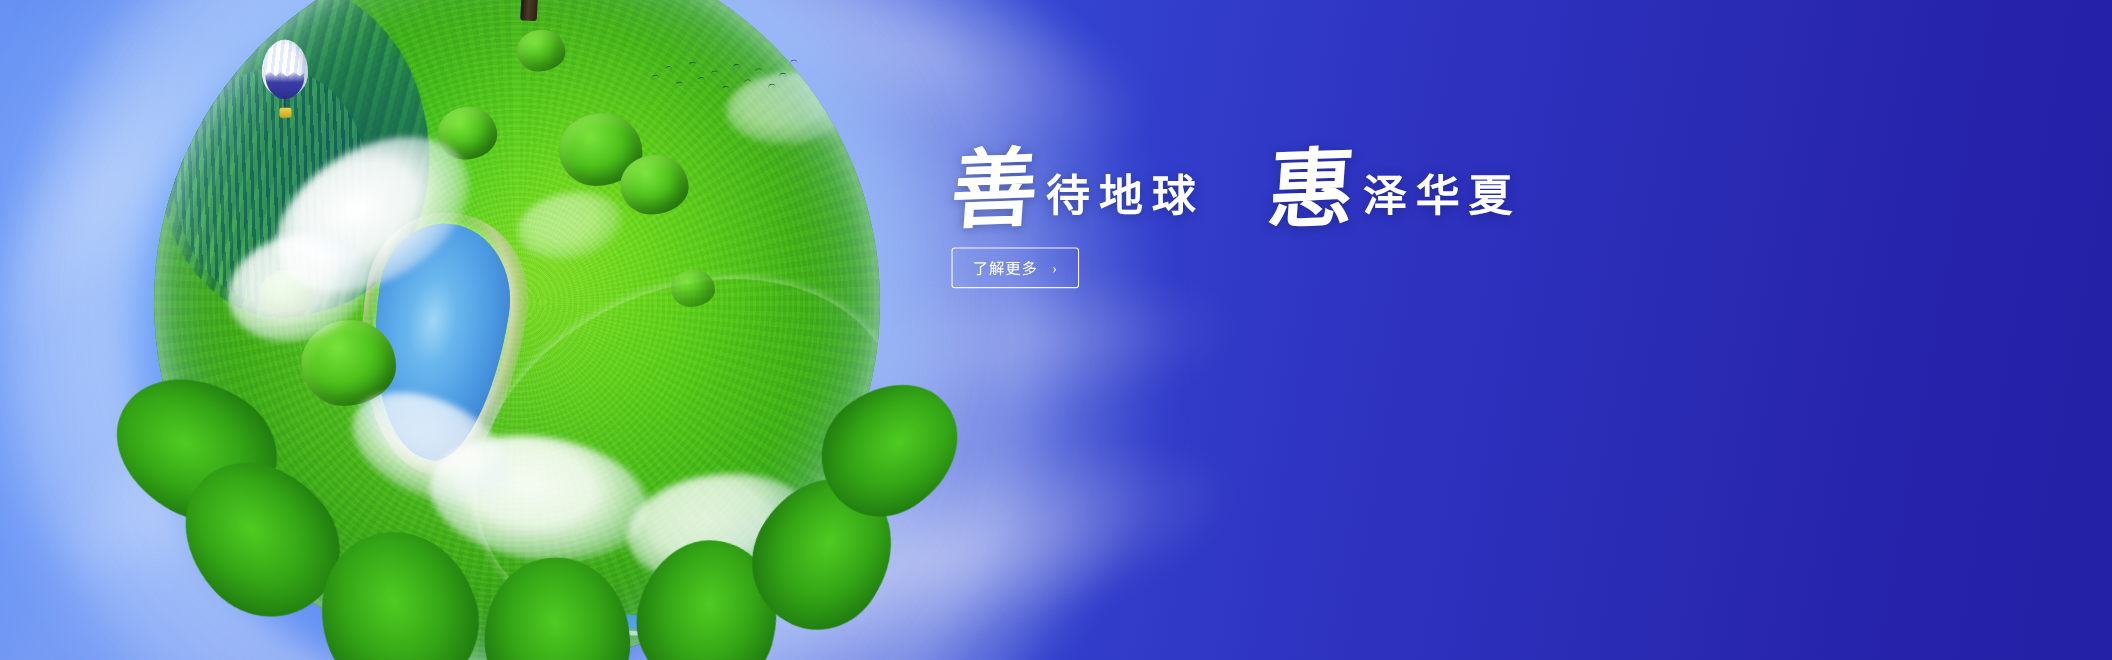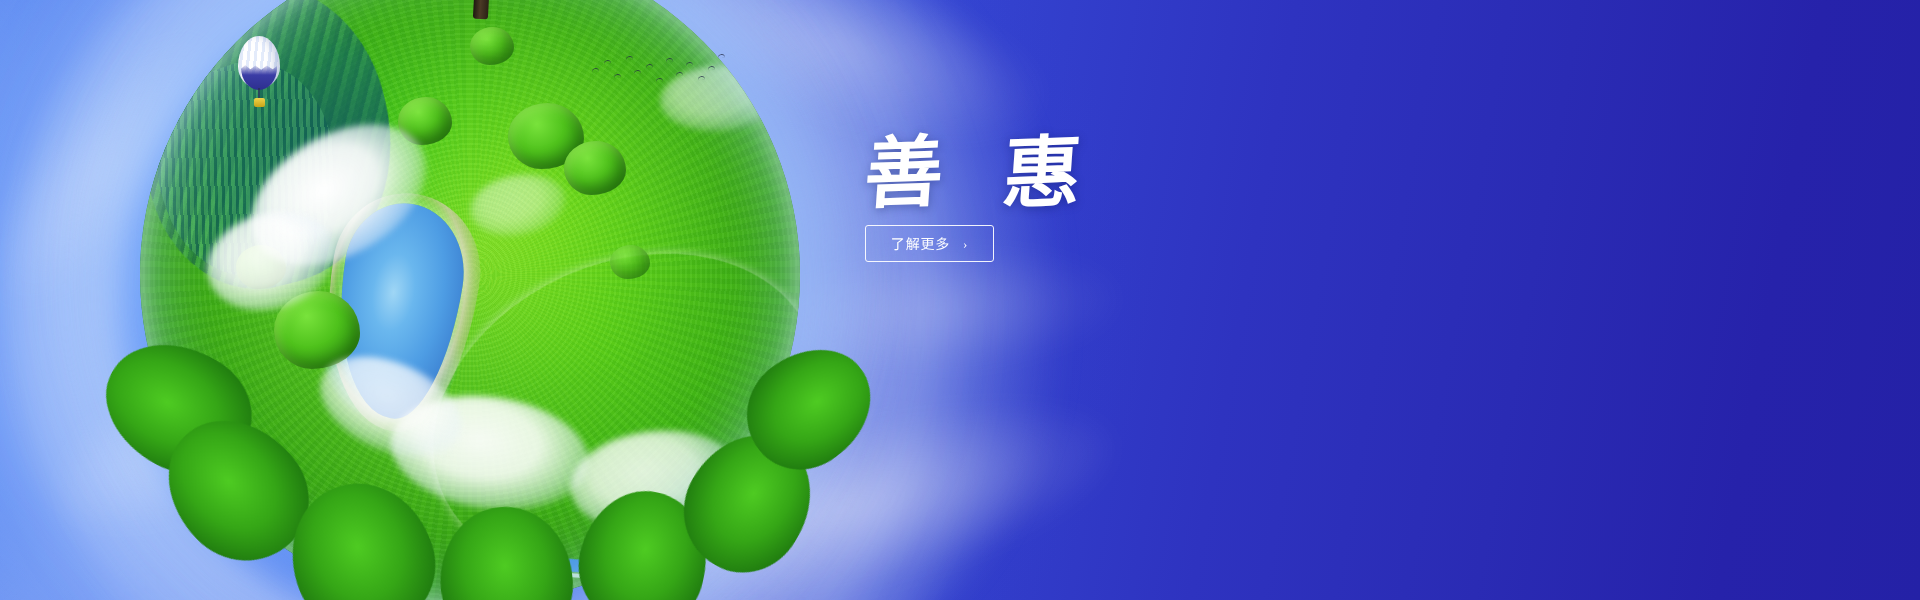--- a/index.html
+++ b/index.html
@@ -331,21 +331,21 @@
     line-height:1.6;
     margin-bottom:24px;
     text-shadow:0 1px 5px rgba(10,20,80,0.30);
   }
 
   .cta{
     display:inline-flex;
     align-items:center;
     justify-content:center;
     gap:13px;
-    width:129px; height:37px;
+    width:116px; height:37px;
     border:1px solid rgba(255,255,255,0.92);
     border-radius:3px;
     background:transparent;
     color:#ffffff;
     font-size:14px;
     letter-spacing:0.8px;
     cursor:pointer;
     font-family:Liberation Serif, serif;
   }
   .cta-chevron{ font-size:13px; line-height:1; opacity:.95; }
@@ -429,22 +429,24 @@
     <div class="bird" style="left:96px; top:14px;"></div>
     <div class="bird" style="left:108px;top:28px;"></div>
     <div class="bird" style="left:118px;top:18px;"></div>
     <div class="bird" style="left:128px;top:6px;"></div>
   </div>
 
   <div class="content">
 
     <div class="headline">
       <span class="hl-big">善</span>
+      <span class="hl-small">待地球</span>
       <span class="hl-gap"></span>
       <span class="hl-big">惠</span>
+      <span class="hl-small">泽华夏</span>
     </div>
 
 
 
     <button class="cta">
       <span>了解更多</span>
       <span class="cta-chevron">›</span>
     </button>
 
   </div>

